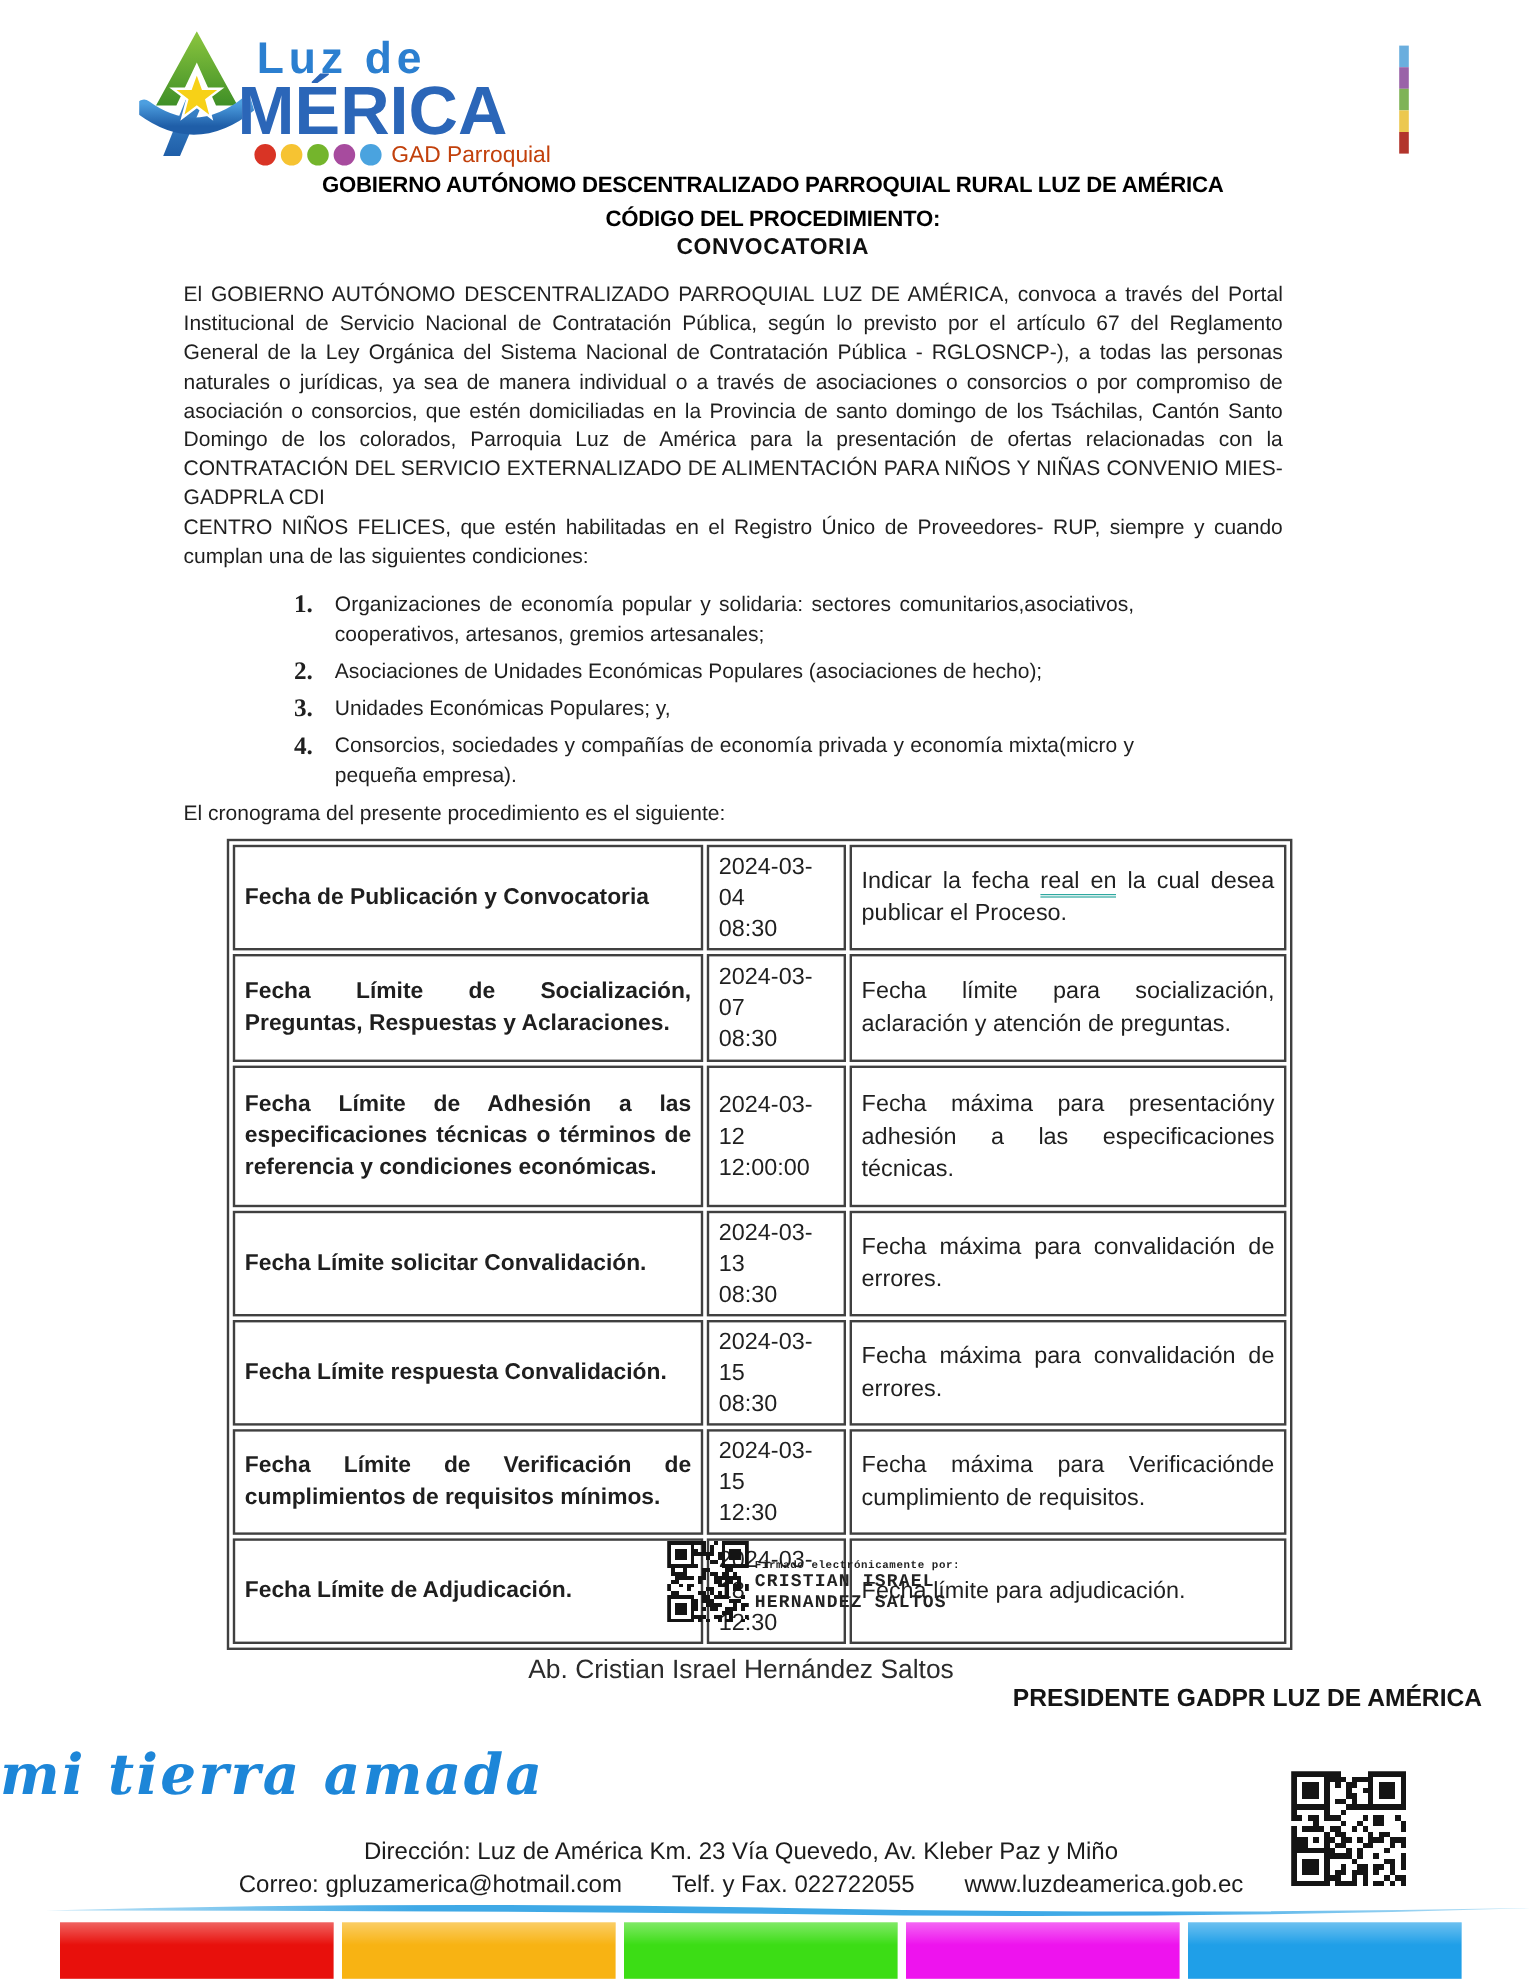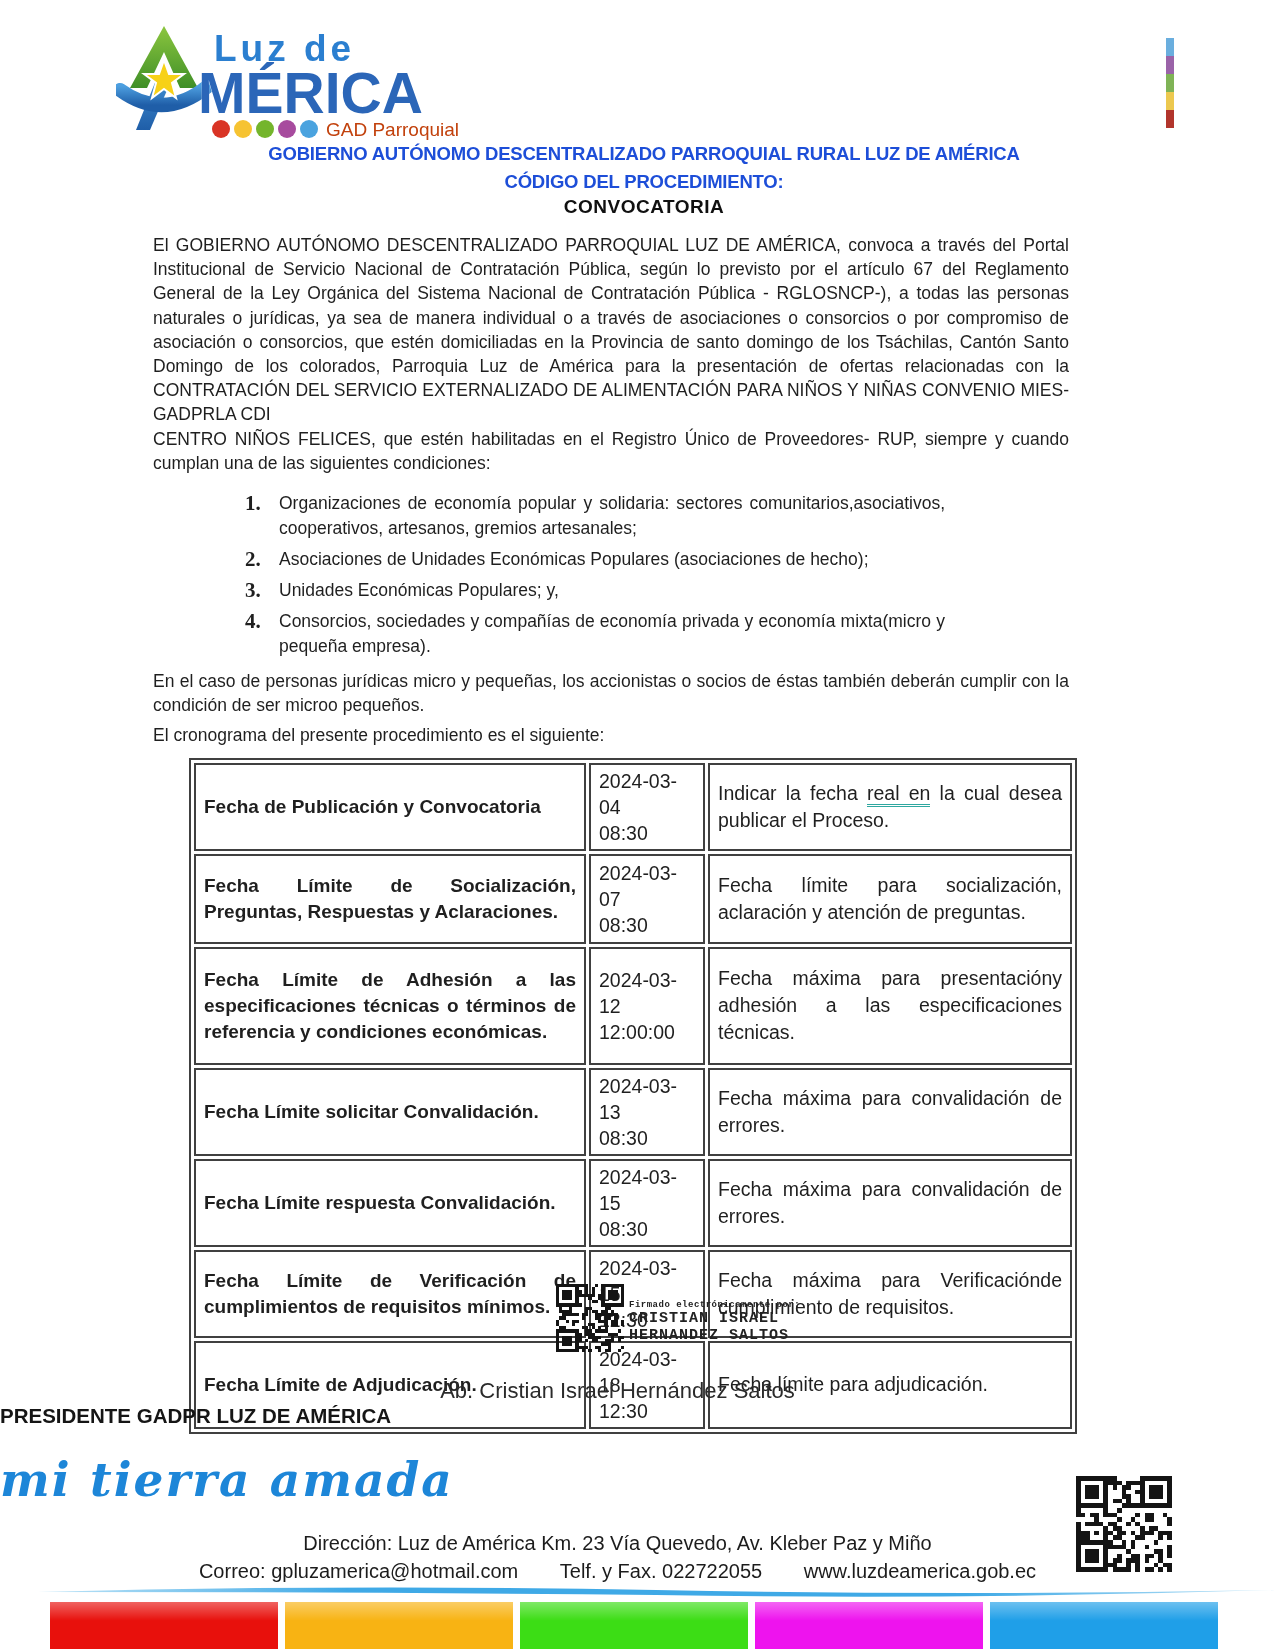--- a/index.html
+++ b/index.html
@@ -27,21 +27,21 @@
   .hdr-right{
     position:absolute; left:830px; top:36px; width:326px; text-align:right;
     color:#8f8f8f; font-size:19px; line-height:27px;
   }
   .hdr-strip{position:absolute; left:1166px; top:38px; width:8px;}
   .hdr-strip i{display:block; width:8px; height:18px;}
 
   
   .content{position:absolute; left:153px; top:140px; width:916px;}
   .titles{ text-align:center; margin-left:66px; width:850px;
-    font-weight:bold; font-size:18.5px; line-height:28px; color:#1d4ed8; letter-spacing:-0.2px;}
+    font-weight:bold; font-size:18.5px; line-height:28px; color:#000000; letter-spacing:-0.2px;}
   .section-heading{
     text-align:center; margin-left:66px; width:850px; 
     font-weight:bold; font-size:19px; color:#101010; letter-spacing:0.5px;
   }
   .para{ font-size:17.5px; line-height:24.2px; text-align:justify; margin:0;}
   .para.first{margin-top:15px;}
   .olist{margin-top:16px; margin-left:92px; width:700px;}
   .olist .li{display:flex; margin-bottom:6px;}
   .olist .num{
     width:34px; flex:0 0 34px; font-family:"Liberation Serif", serif;
@@ -68,21 +68,21 @@
   .gram-underline{border-bottom:3px double #2fa8a0;}
 
   
   .sig-stamp{position:absolute; left:556px; top:1284px; display:flex;}
   .sig-qr{width:68px; height:68px;}
   .stamp-text{margin-left:5px; margin-top:16px; font-family:"Liberation Mono", monospace; color:#222;}
   .stamp-title{font-size:9px; font-weight:bold; letter-spacing:0.5px;}
   .stamp-name{font-size:15px; font-weight:bold; line-height:17px; letter-spacing:1px;}
   .name-line{position:absolute; left:0; top:1378px; width:1235px; text-align:center;
     font-size:22px; color:#2b2b2b;}
-  .role-line{position:absolute; left:0; top:1404px; width:1235px; text-align:left;
+  .role-line{position:absolute; left:0; top:1404px; width:1235px; text-align:right;
     font-size:20.5px; font-weight:bold; color:#151515;}
 
   
   .slogan{
     position:absolute; left:0; top:1452px; width:1235px; 
     font-family:"DejaVu Serif", serif; font-style:italic; font-weight:bold;
     font-size:47px; letter-spacing:2px;
   }
   .addr1{position:absolute; left:0; top:1532px; width:1235px; text-align:center;
     font-size:20px; color:#1c1c1c;}
@@ -161,21 +161,20 @@
       <div class="li">
         <div class="num">3.</div>
         <div class="txt">Unidades Económicas Populares; y,</div>
       </div>
       <div class="li">
         <div class="num">4.</div>
         <div class="txt">Consorcios, sociedades y compañías de economía privada y economía mixta(micro y pequeña empresa).</div>
       </div>
     </div>
 
-    <p class="para after-list">En el caso de personas jurídicas micro y pequeñas, los accionistas o socios de éstas también deberán cumplir con la condición de ser microo pequeños.</p>
     <p class="para cron">El cronograma del presente procedimiento es el siguiente:</p>
 
     <table class="sched">
       <tbody>
           <tr class="r1">
         <td class="c-label">Fecha de Publicación y Convocatoria</td>
         <td class="c-date">2024-03-04
 08:30</td>
         <td class="c-desc"><span>Indicar la fecha </span><span class="gram-underline">real en</span><span> la cual desea publicar el Proceso.</span></td>
       </tr>

